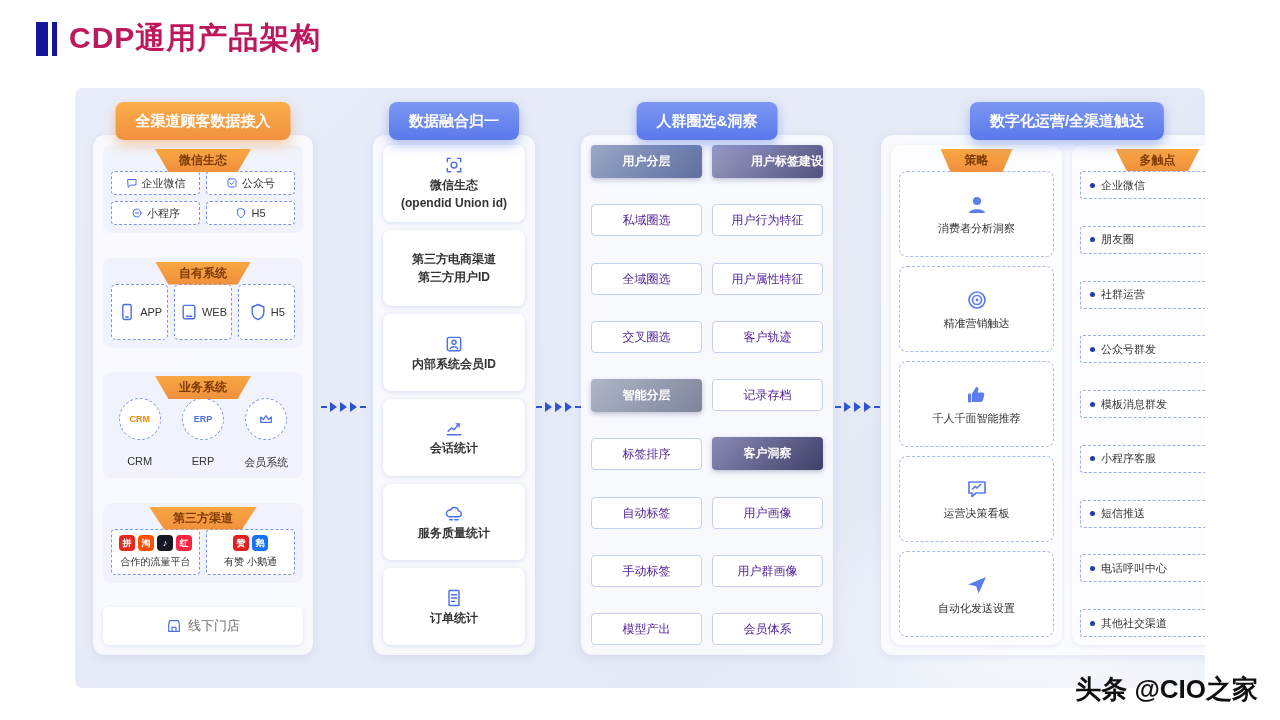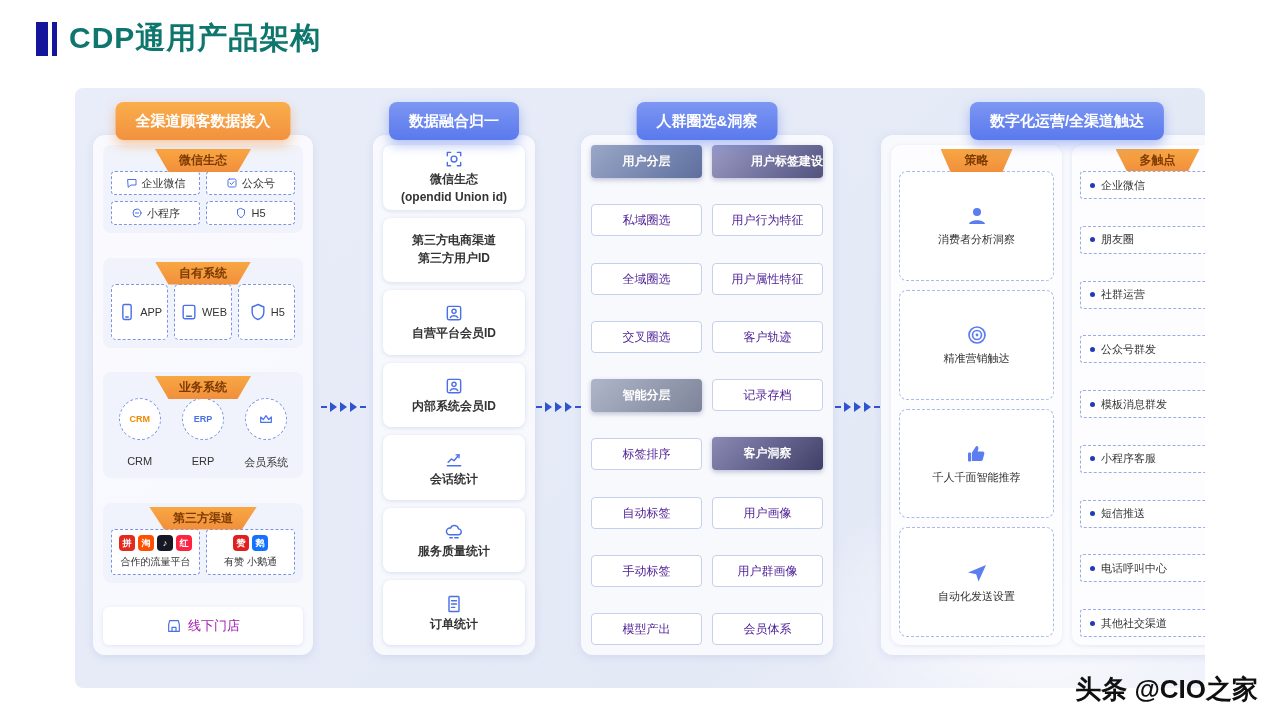--- a/index.html
+++ b/index.html
@@ -3,21 +3,21 @@
 <meta charset="utf-8">
 <style>
   * { margin:0; padding:0; box-sizing:border-box; }
   html,body { width:1280px; height:720px; background:#fff; overflow:hidden;
     font-family:"Liberation Sans","DejaVu Sans",sans-serif; }
 
   
   .titlebar { position:absolute; left:36px; top:18px; display:flex; align-items:center; }
   .tb1 { width:12px; height:34px; background:#15159b; }
   .tb2 { width:5px; height:34px; background:#15159b; margin-left:4px; }
-  .ptitle { margin-left:12px; font-size:30px; font-weight:bold; color:#0f766e; letter-spacing:1px; }
+  .ptitle { margin-left:12px; font-size:30px; font-weight:bold; color:#be185d; letter-spacing:1px; }
 
   
   .watermark { position:absolute; right:22px; top:672px; font-size:26px; font-weight:bold; color:#101010; z-index:9; }
 
   
   .panel { position:absolute; left:75px; top:88px; width:1130px; height:600px; border-radius:8px;
     background:linear-gradient(135deg,#e9edf9 0%,#e4e9f6 70%,#eef1fa 100%); overflow:hidden; }
   .blob { position:absolute; right:-60px; bottom:-80px; width:460px; height:300px; border-radius:50%;
     background:radial-gradient(closest-side, rgba(255,255,255,.8), rgba(255,255,255,0)); pointer-events:none; }
 
@@ -59,21 +59,21 @@
   .circtxt-o { font-size:9px; font-weight:bold; color:#f08a00; }
   .circtxt-b { font-size:9px; font-weight:bold; color:#4a6fe8; }
   .circlbl { font-size:11px; color:#333; }
   .s4box { flex:1; background:#fff; border:1px dashed #7b93e8; border-radius:4px; padding:5px 3px;
     display:flex; flex-direction:column; align-items:center; gap:4px; }
   .appicrow { display:flex; gap:3px; }
   .appic { width:16px; height:16px; border-radius:4px; color:#fff; font-size:9px; line-height:16px;
     text-align:center; font-weight:bold; }
   .s4lbl { font-size:10px; color:#333; white-space:nowrap; }
   .footerbox { background:#fff; border-radius:6px; height:38px; display:flex; align-items:center;
-    justify-content:center; gap:6px; font-size:13px; color:#a21caf; box-shadow:0 1px 4px rgba(130,150,210,.2); }
+    justify-content:center; gap:6px; font-size:13px; color:#737373; box-shadow:0 1px 4px rgba(130,150,210,.2); }
 
   
   .c2card { background:#fff; border-radius:8px; box-shadow:0 1px 4px rgba(130,150,210,.28); flex:1;
     display:flex; flex-direction:column; align-items:center; justify-content:center; gap:3px;
     text-align:center; font-weight:bold; font-size:12px; color:#333; padding:4px; }
   .c2t { font-weight:bold; font-size:12px; color:#333; line-height:1.25; }
 
   
   .c3wrap { display:flex; gap:10px; height:100%; }
   .subcol { flex:1; display:flex; flex-direction:column; justify-content:space-between; }
@@ -258,28 +258,20 @@
           </svg>
         <span class="c2t">微信生态</span>
         <span class="c2t">(opendid Union id)</span>
       </div>
 
       <div class="c2card">
         <span class="c2t">第三方电商渠道</span>
         <span class="c2t">第三方用户ID</span>
       </div>
 
-      <div class="c2card">
-        <svg class="ic20" viewBox="0 0 24 24">
-            <rect x="4" y="4" width="16" height="16" rx="2"></rect>
-            <circle cx="12" cy="10" r="2.5"></circle>
-            <path d="M7.5 17.5c1.5-3 7.5-3 9 0"></path>
-          </svg>
-        <span class="c2t">自营平台会员ID</span>
-      </div>
 
       <div class="c2card">
         <svg class="ic20" viewBox="0 0 24 24">
             <rect x="4" y="4" width="16" height="16" rx="2"></rect>
             <circle cx="12" cy="10" r="2.5"></circle>
             <path d="M7.5 17.5c1.5-3 7.5-3 9 0"></path>
           </svg>
         <span class="c2t">内部系统会员ID</span>
       </div>
 
@@ -368,20 +360,27 @@
           </div>
           <div class="stratcard">
             <svg class="ic24" viewBox="0 0 24 24">
                 <path class="icfill" d="M7 10.5l4.2-6.5c1.8 0 2.6 1.3 2.2 2.8l-.8 2.7h4.9c1.4 0 2.1 1 1.8 2.3l-1.4 5.4c-.3 1.1-1.1 1.8-2.3 1.8H7z"></path>
                 <rect class="icfill" x="3" y="10.5" width="3.2" height="9" rx="1"></rect>
               </svg>
             <span>千人千面智能推荐</span>
           </div>
           <div class="stratcard">
             <svg class="ic24" viewBox="0 0 24 24">
+                <path d="M4 4h16v11h-9l-4 3.5V15H4z"></path>
+                <path d="M7.5 11l2.5-2.5 2 1.5 3.5-3.5"></path>
+              </svg>
+            <span>运营决策看板</span>
+          </div>
+          <div class="stratcard">
+            <svg class="ic24" viewBox="0 0 24 24">
                 <path class="icfill" d="M3 11.5L21 4l-7.5 16.5-2.3-7.2z"></path>
               </svg>
             <span>自动化发送设置</span>
           </div>
         </div>
 
         <div class="subpanel">
           <div class="ribbon">多触点</div>
           <div class="pn">
               <span class="dot"></span>

